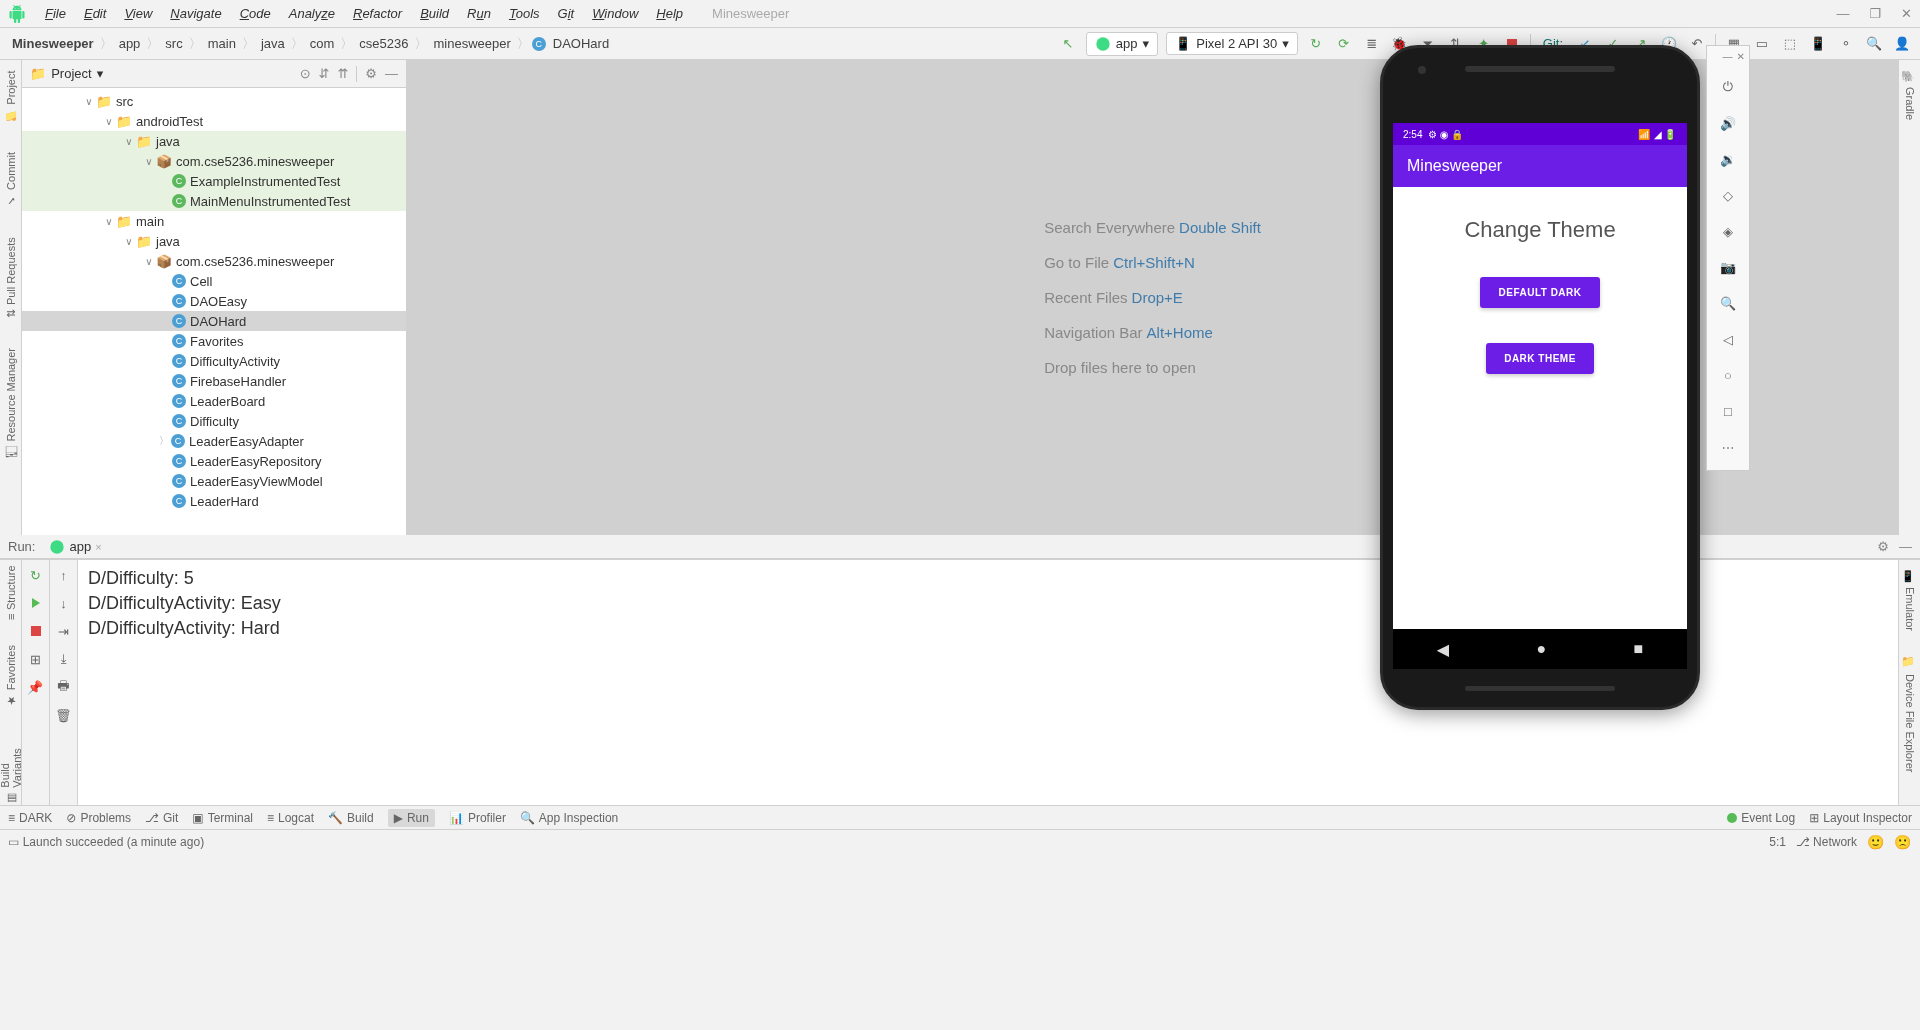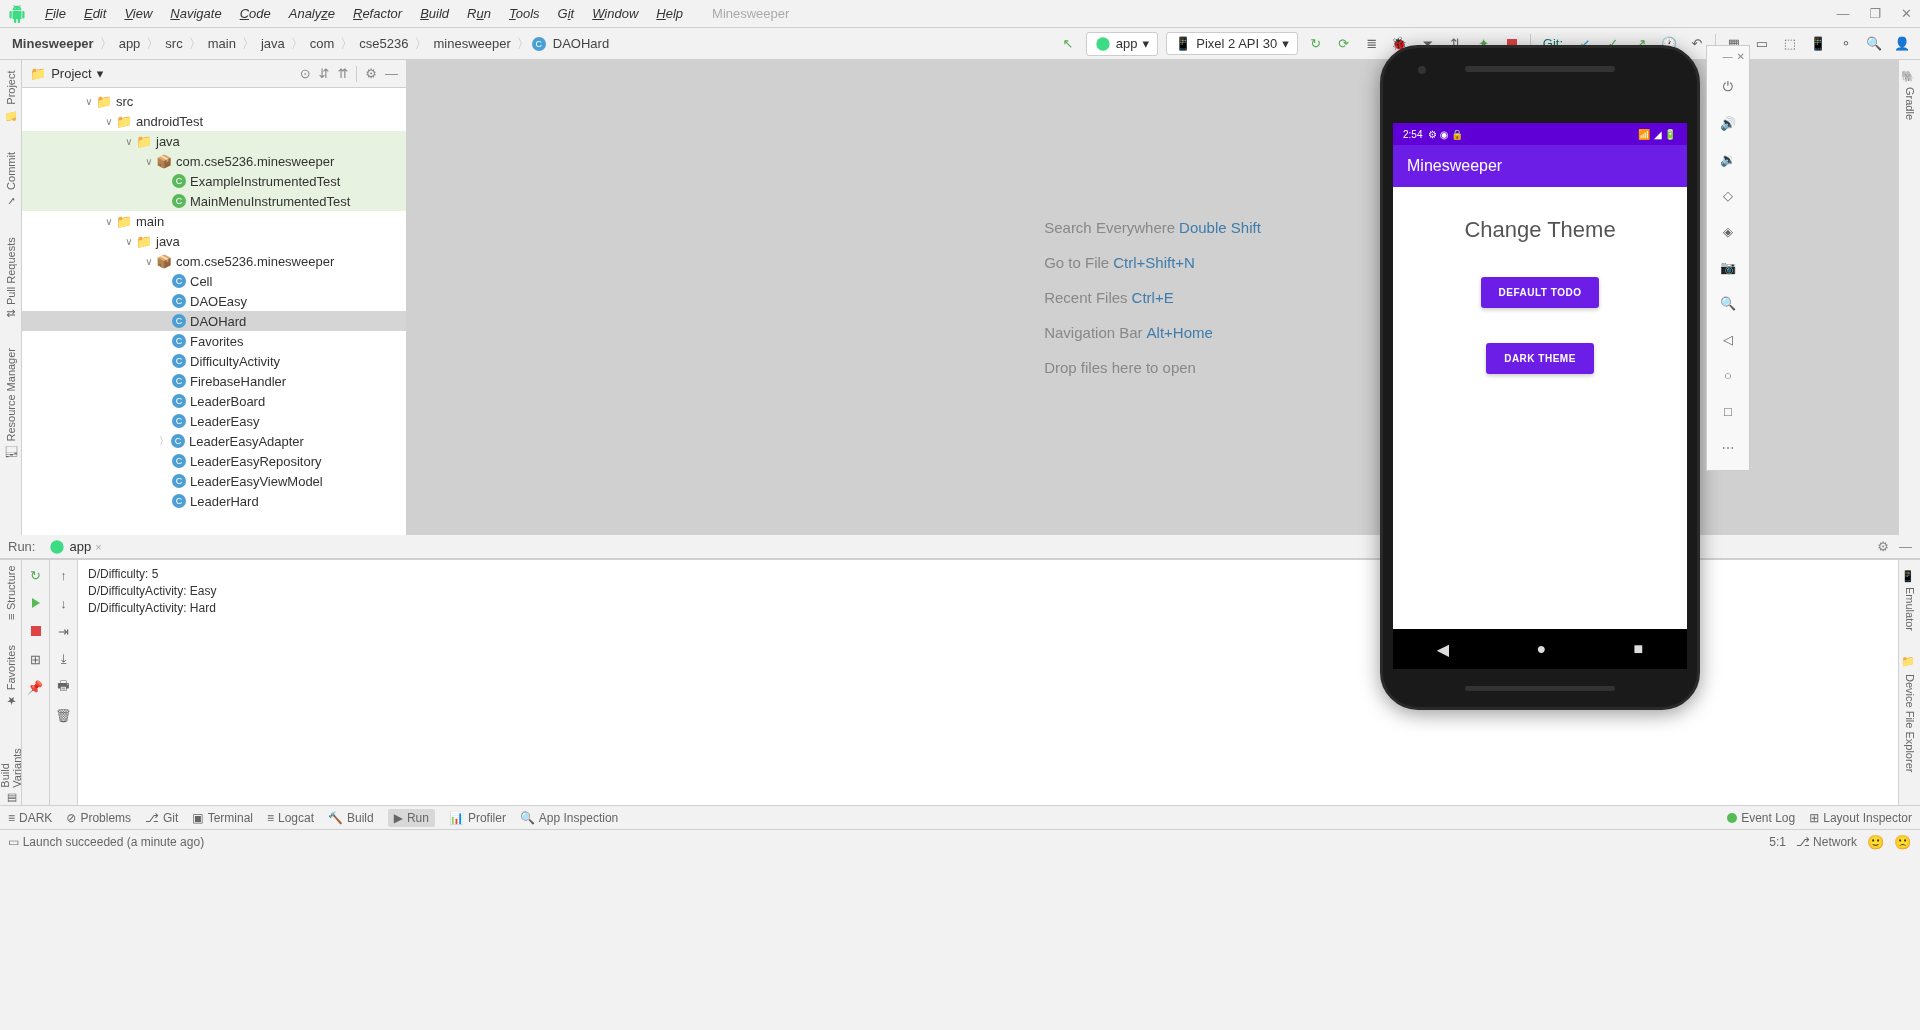--- a/index.html
+++ b/index.html
@@ -81,21 +81,21 @@
 
 .run-panel { height: 270px; background: #fff; border-top: 1px solid #d0d0d0; display: flex; }
 .run-header-wrap { height: 24px; background: #f2f2f2; border-bottom: 1px solid #d0d0d0; display: flex; align-items: center; padding: 0 8px; width: 100%; }
 .run-label { color: #666; margin-right: 8px; }
 .run-tab { display: flex; align-items: center; gap: 4px; padding: 2px 6px; }
 .run-tab .close-x { color: #aaa; cursor: pointer; font-size: 11px; }
 .run-icons-right { margin-left: auto; display: flex; gap: 10px; color: #888; }
 .run-toolbar { width: 28px; background: #f2f2f2; border-right: 1px solid #d0d0d0; display: flex; flex-direction: column; align-items: center; padding-top: 6px; gap: 10px; }
 .run-toolbar2 { width: 28px; background: #f2f2f2; border-right: 1px solid #d0d0d0; display: flex; flex-direction: column; align-items: center; padding-top: 6px; gap: 10px; }
 .run-toolbar .tb-icon, .run-toolbar2 .tb-icon { width: 18px; height: 18px; display: flex; align-items: center; justify-content: center; color: #666; cursor: pointer; }
-.run-output { flex: 1; padding: 6px 10px; font-family: 'Consolas', monospace; font-size: 12px; color: #333; line-height: 1.4; background: #fff; }
+.run-output { flex: 1; padding: 6px 10px; font-family: 'Consolas', monospace; font-size: 18px; color: #333; line-height: 1.4; background: #fff; }
 
 
 .bottom-toolbar { height: 24px; background: #f2f2f2; border-top: 1px solid #d0d0d0; display: flex; align-items: center; padding: 0 8px; gap: 14px; font-size: 12px; color: #666; }
 .bottom-toolbar .bt-item { display: flex; align-items: center; gap: 4px; cursor: pointer; }
 .bottom-toolbar .bt-item.active { background: #d8d8d8; padding: 2px 6px; border-radius: 2px; }
 .bottom-toolbar .bt-right { margin-left: auto; display: flex; gap: 14px; }
 
 
 .statusbar { height: 24px; background: #f2f2f2; border-top: 1px solid #d0d0d0; display: flex; align-items: center; padding: 0 8px; font-size: 12px; color: #666; }
 .statusbar .sb-right { margin-left: auto; display: flex; align-items: center; gap: 10px; }
@@ -283,21 +283,21 @@
       <div class="tree-item" style="padding-left:150px;">
           <span class="class-icon">C</span>
           <span>FirebaseHandler</span>
         </div>
       <div class="tree-item" style="padding-left:150px;">
           <span class="class-icon">C</span>
           <span>LeaderBoard</span>
         </div>
       <div class="tree-item" style="padding-left:150px;">
           <span class="class-icon">C</span>
-          <span>LeaderEasy</span>
+          <span>Difficulty</span>
         </div>
       <div class="tree-item" style="padding-left:135px;">
           <span class="arrow">〉</span>
           <span class="class-icon">C</span>
           <span>LeaderEasyAdapter</span>
         </div>
       <div class="tree-item" style="padding-left:150px;">
           <span class="class-icon">C</span>
           <span>LeaderEasyRepository</span>
         </div>
@@ -317,21 +317,21 @@
       <div class="hint-line">
           <span class="hint-label">Search Everywhere </span>
           <span class="hint-key">Double Shift</span>
         </div>
       <div class="hint-line">
           <span class="hint-label">Go to File </span>
           <span class="hint-key">Ctrl+Shift+N</span>
         </div>
       <div class="hint-line">
           <span class="hint-label">Recent Files </span>
-          <span class="hint-key">Ctrl+E</span>
+          <span class="hint-key">Drop+E</span>
         </div>
       <div class="hint-line">
           <span class="hint-label">Navigation Bar </span>
           <span class="hint-key">Alt+Home</span>
         </div>
       <div class="hint-line">
           <span class="hint-label">Drop files here to open</span>
         </div>
     </div>
   </div>
@@ -347,21 +347,21 @@
   <div class="emu-screen">
     <div class="emu-statusbar">
       <span><span>2:54</span> &nbsp;⚙ ◉ 🔒</span>
       <span>📶 ◢ 🔋</span>
     </div>
     <div class="emu-appbar">
       <span>Minesweeper</span>
     </div>
     <div class="emu-content">
       <div class="emu-heading">Change Theme</div>
-      <div class="emu-btn">DEFAULT TODO</div><br>
+      <div class="emu-btn">DEFAULT DARK</div><br>
       <div class="emu-btn">DARK THEME</div>
     </div>
   </div>
   <div class="emu-navbar">
     <span class="emu-nav-btn">◀</span>
     <span class="emu-nav-btn">●</span>
     <span class="emu-nav-btn">■</span>
   </div>
   <div class="emu-homebar"></div>
 </div>

